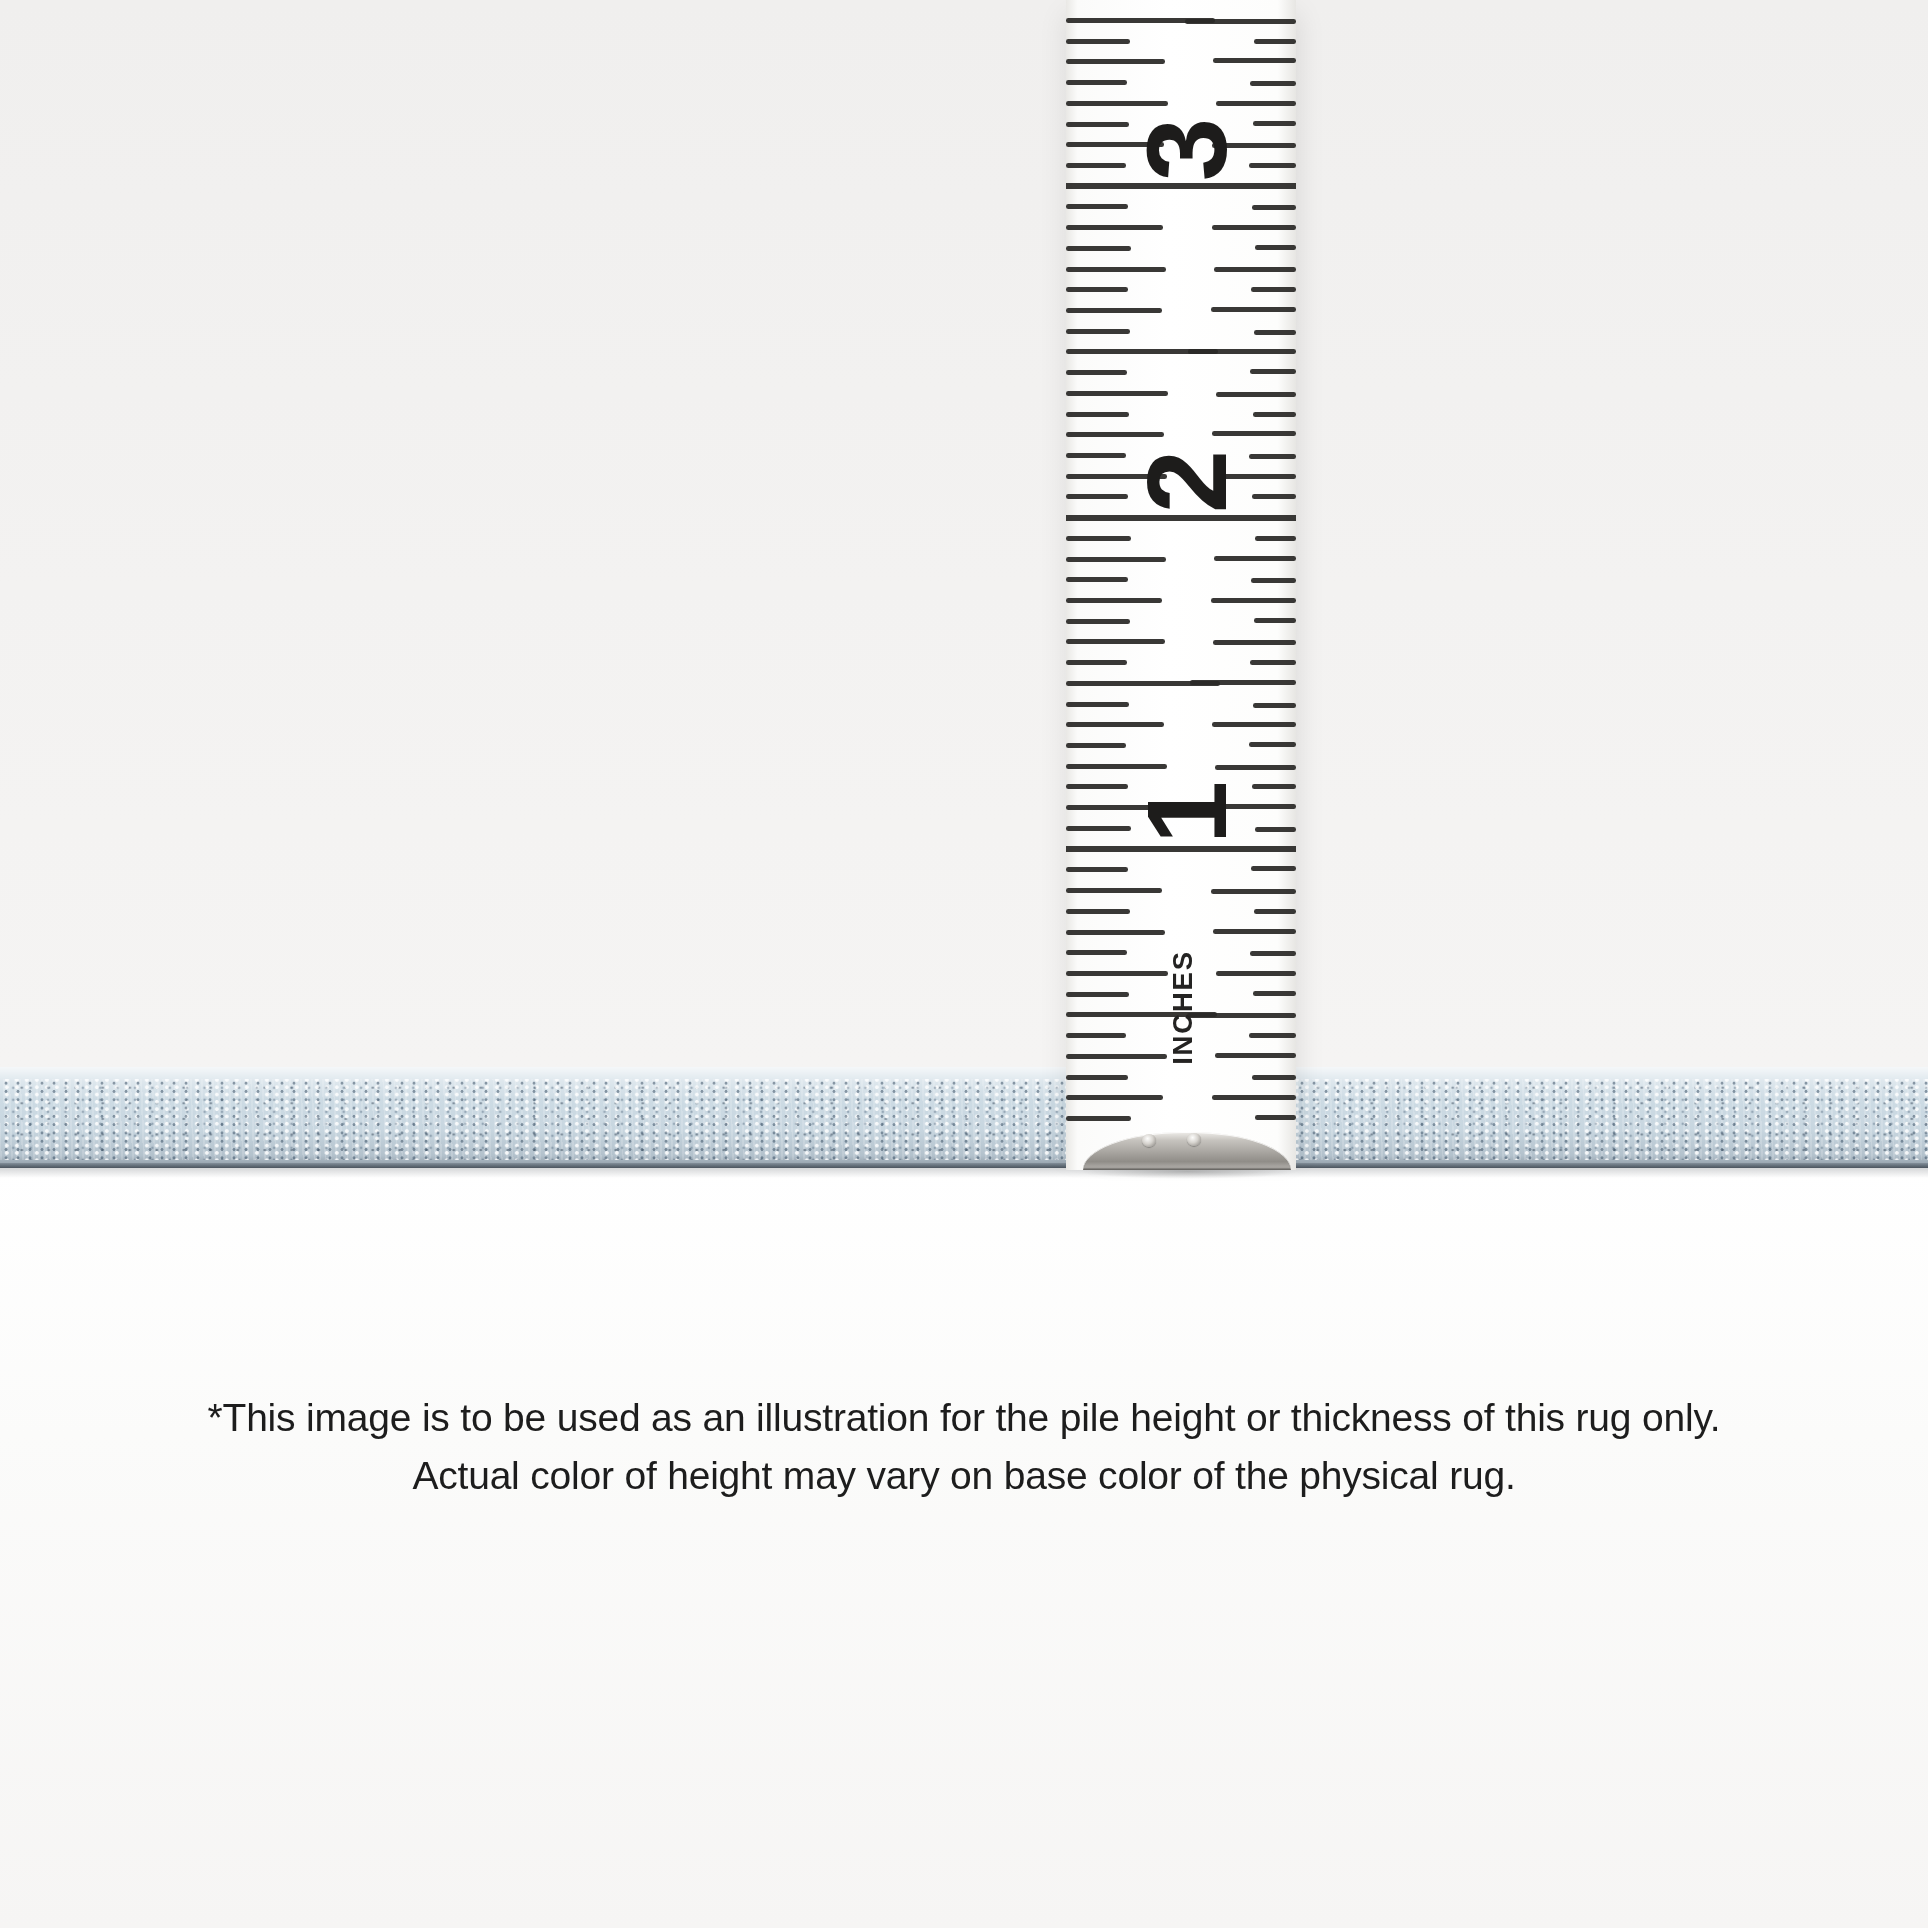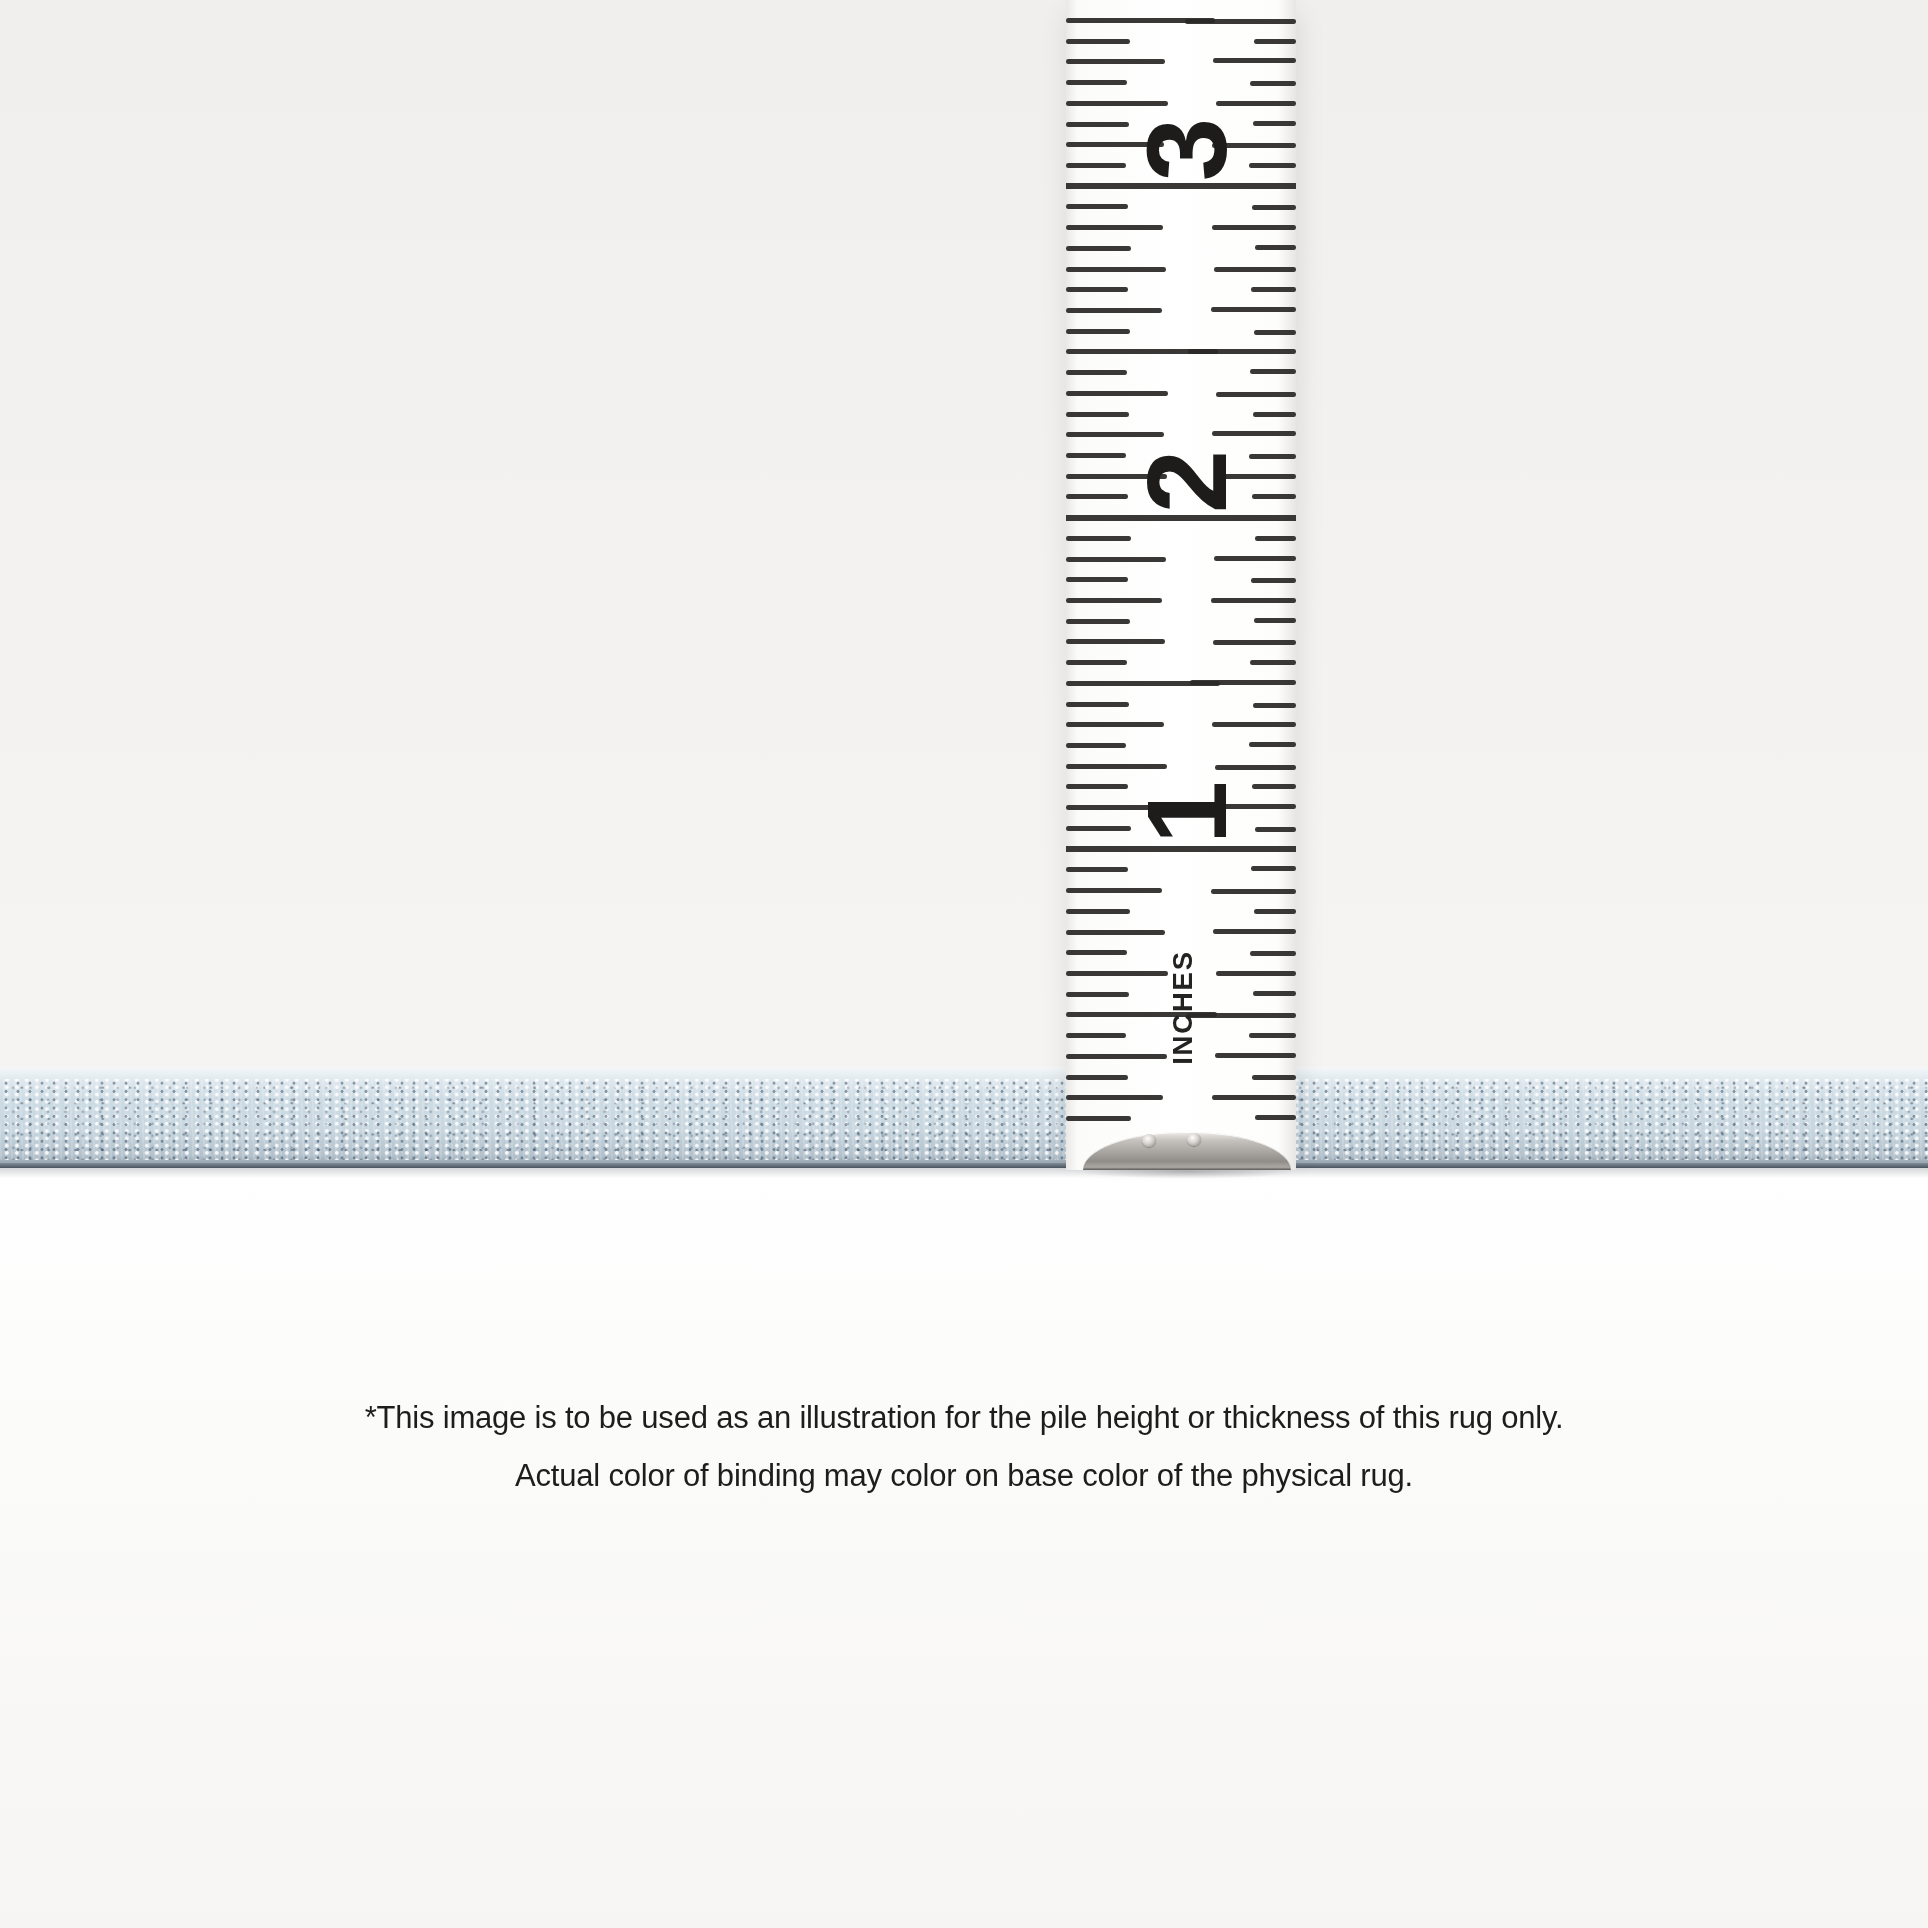--- a/index.html
+++ b/index.html
@@ -88,21 +88,21 @@
   .rivet.r1{left:59px;top:1.8px;}
   .rivet.r2{left:104px;top:0.9px;}
   .tip-shadow{
     position:absolute;left:1079px;top:1164px;width:217px;height:14.7px;
     background:radial-gradient(ellipse at center, rgba(0,0,0,.20) 0%, rgba(0,0,0,0) 70%);
   }
   
   .disclaimer{
     position:absolute;left:0;top:1389px;width:1928px;
     text-align:center;color:#1d1d1d;
-    font-size:31px;line-height:58px;letter-spacing:-0.2px;
+    font-size:39px;line-height:58px;letter-spacing:-0.2px;
     font-family:"Liberation Sans", sans-serif;
   }
 </style>
 </head>
 <body>
 
 <div class="scene">
 
   <div class="wall"></div>
   <div class="floor"></div>
@@ -228,17 +228,17 @@
     <div class="inches-label">INCHES</div>
 
     <div class="metal-tip">
       <div class="rivet r1"></div>
       <div class="rivet r2"></div>
     </div>
   </div>
 
   <div class="disclaimer">
     <div>*This image is to be used as an illustration for the pile height or thickness of this rug only.</div>
-    <div>Actual color of binding may color on base color of the physical rug.</div>
+    <div>Actual color of height may vary on base color of the physical rug.</div>
   </div>
 
 </div>
 
 
 </body></html>

